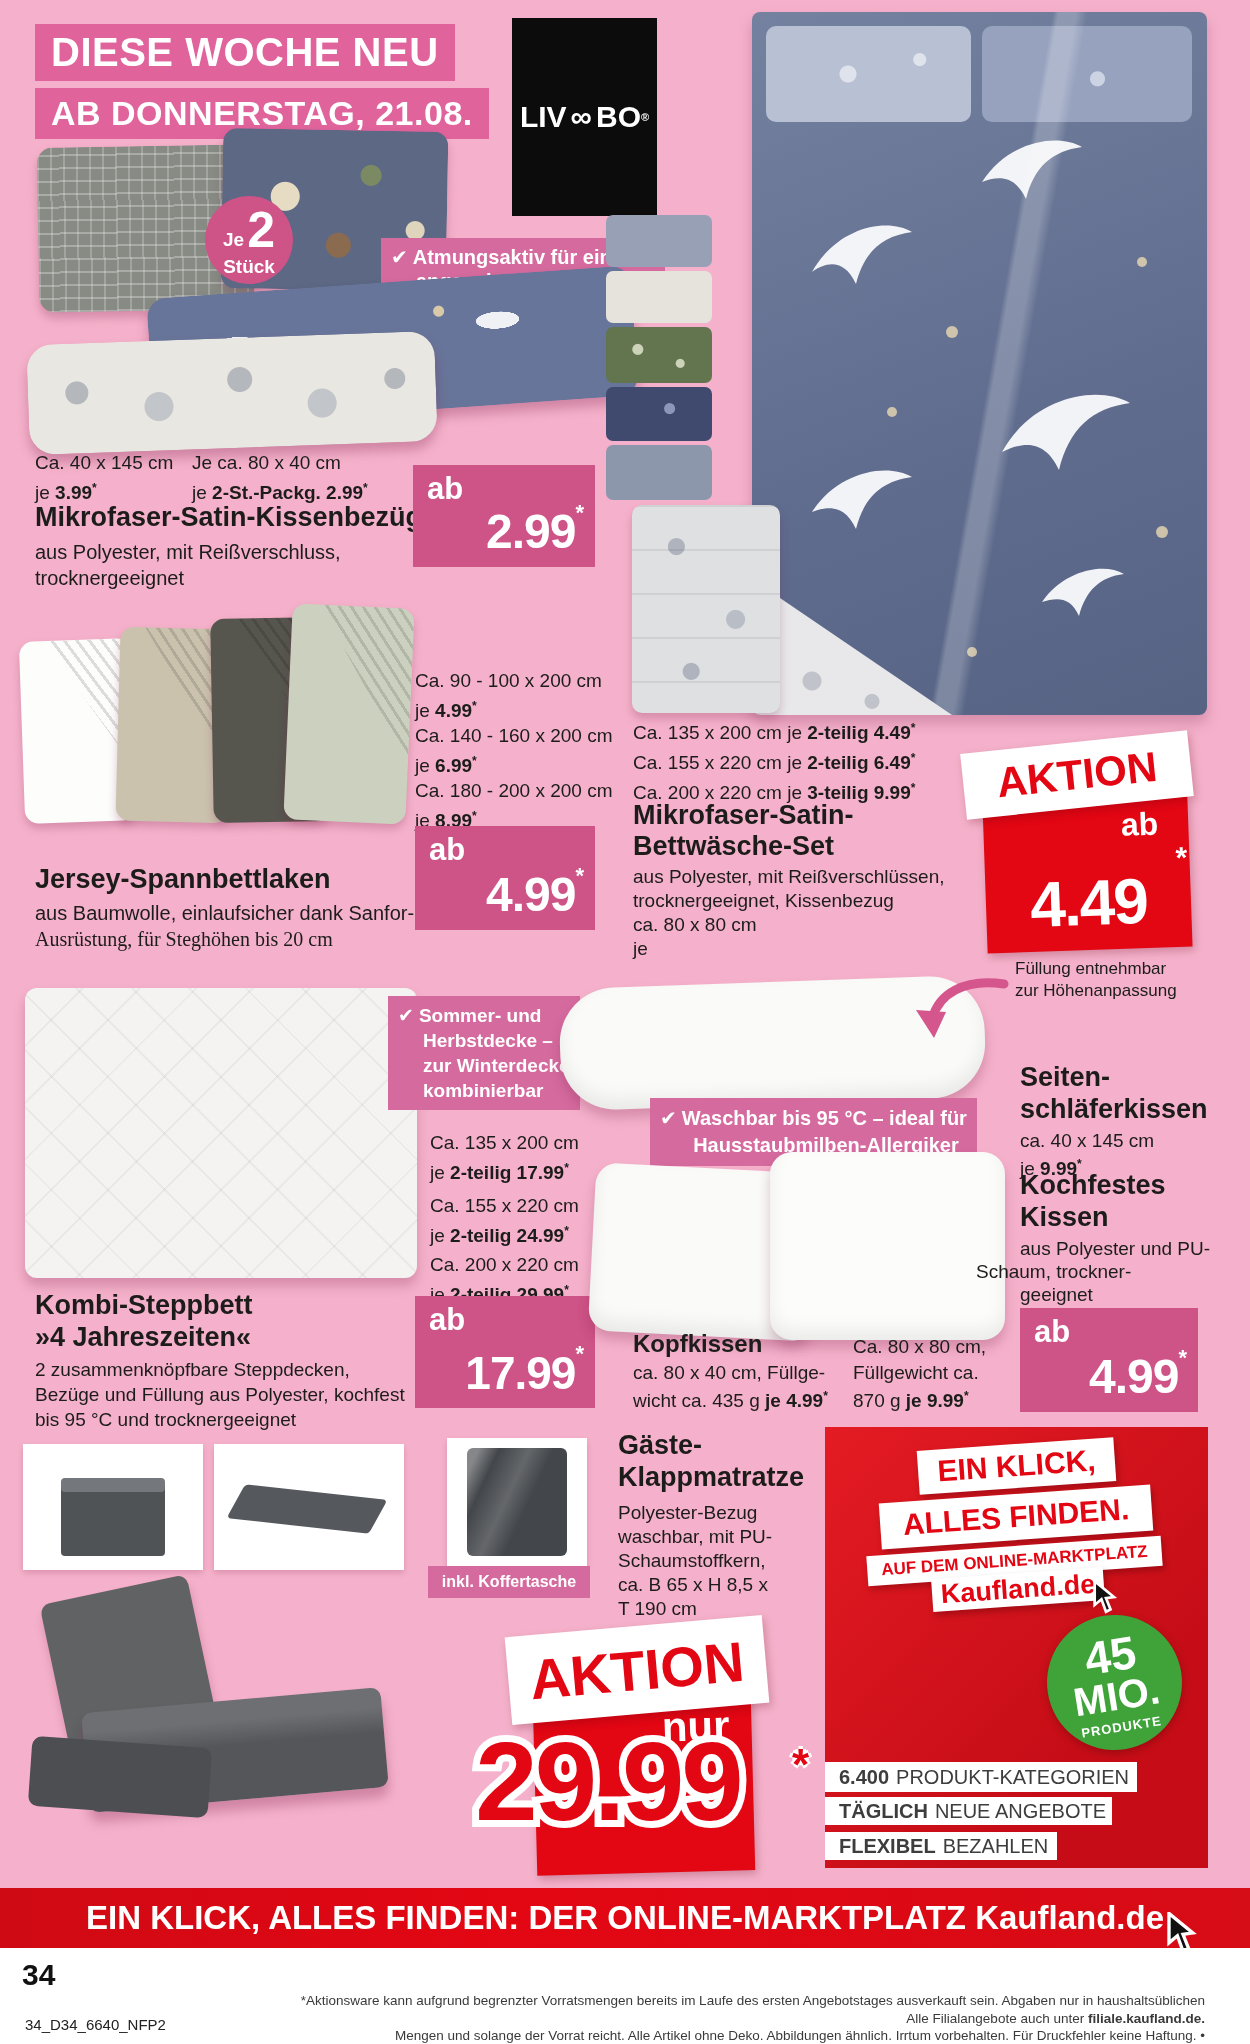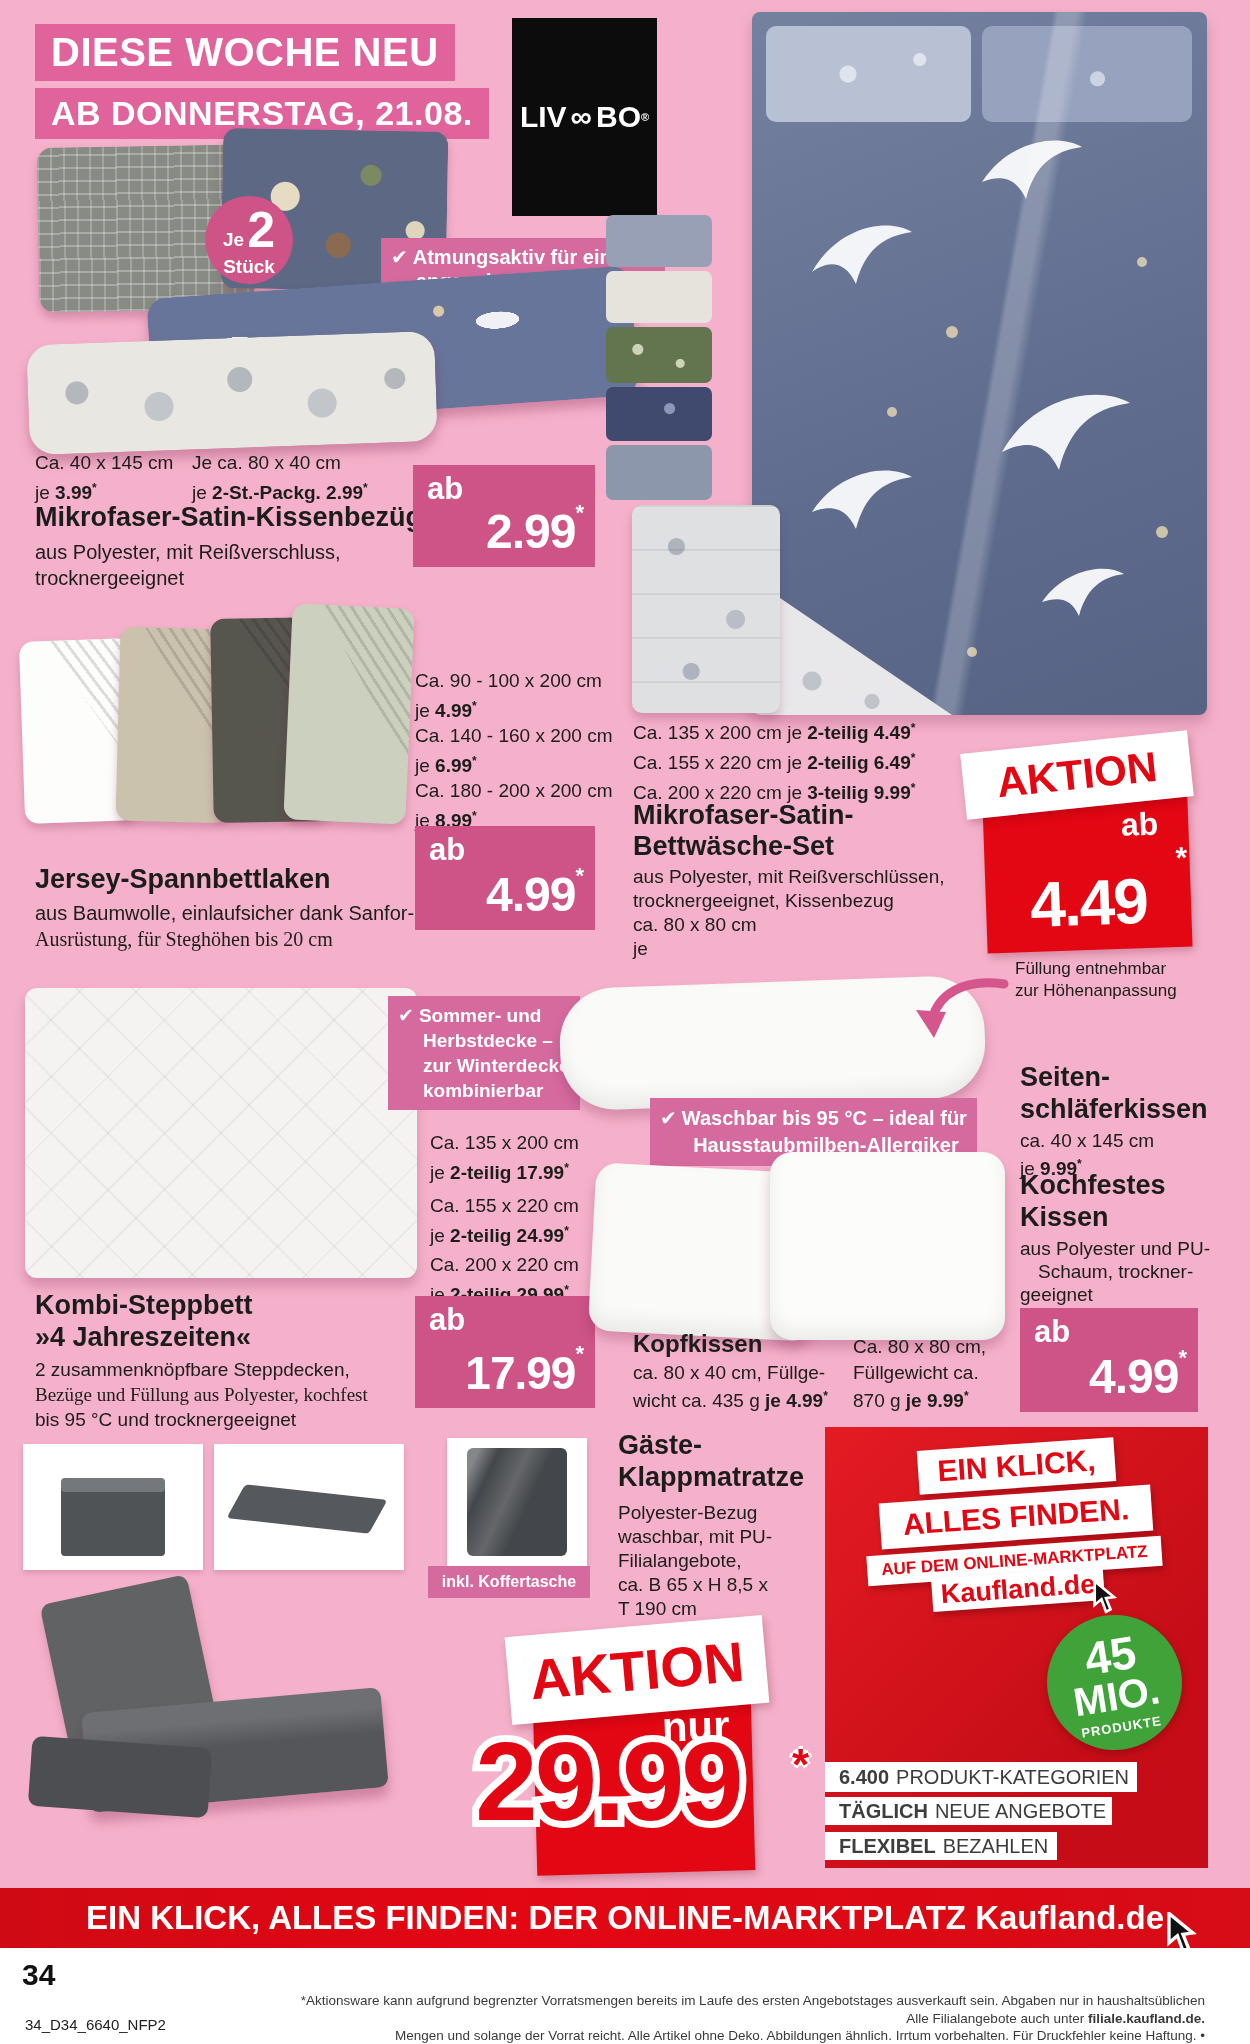--- a/index.html
+++ b/index.html
@@ -263,21 +263,21 @@
   <div class="abs t19" style="left:430px;top:1130px;">Ca. 135 x 200 cm</div>
   <div class="abs t19" style="left:430px;top:1156px;"><span>je</span> <b>2-teilig 17.99</b><sup class="star">*</sup></div>
   <div class="abs t19" style="left:430px;top:1193px;">Ca. 155 x 220 cm</div>
   <div class="abs t19" style="left:430px;top:1219px;"><span>je</span> <b>2-teilig 24.99</b><sup class="star">*</sup></div>
   <div class="abs t19" style="left:430px;top:1252px;">Ca. 200 x 220 cm</div>
   <div class="abs t19" style="left:430px;top:1278px;"><span>je</span> <b>2-teilig 29.99</b><sup class="star">*</sup></div>
 
   <div class="abs title" style="left:35px;top:1290px;">Kombi-Steppbett</div>
   <div class="abs title" style="left:35px;top:1322px;">»4 Jahreszeiten«</div>
   <div class="abs t19" style="left:35px;top:1357px;">2 zusammenknöpfbare Steppdecken,</div>
-  <div class="abs t19" style="left:35px;top:1382px;font-family:Liberation Serif, serif;">Bezüge und Füllung aus Polyester, kochfest</div>
+  <div class="abs t19" style="left:35px;top:1382px;">Bezüge und Füllung aus Polyester, kochfest</div>
   <div class="abs t19" style="left:35px;top:1407px;">bis 95 °C und trocknergeeignet</div>
 
   <div class="pricebox" style="left:415px;top:1296px;width:180px;height:112px;">
     <span class="ab">ab</span>
     <span class="big" style="font-size:46px;"><span>17.99</span><sup class="st">*</sup></span>
   </div>
 
   <div class="softpillow" style="left:560px;top:982px;width:425px;height:122px;border-radius:55px;transform:rotate(-2deg);"></div>
   <div class="abs" style="left:1015px;top:958px;font-size:17px;line-height:22px;">
     <div>Füllung entnehmbar</div>
@@ -297,21 +297,21 @@
   <div class="abs title" style="left:1020px;top:1094px;">schläferkissen</div>
   <div class="abs t19" style="left:1020px;top:1128px;">ca. 40 x 145 cm</div>
   <div class="abs t19" style="left:1020px;top:1152px;"><span>je</span> <b>9.99</b><sup class="star">*</sup></div>
 
   <div class="softpillow" style="left:592px;top:1168px;width:225px;height:168px;border-radius:22px;transform:rotate(3deg);"></div>
   <div class="softpillow" style="left:770px;top:1152px;width:235px;height:188px;border-radius:22px;background:#fcfcfb;"></div>
 
   <div class="abs title" style="left:1020px;top:1170px;">Kochfestes</div>
   <div class="abs title" style="left:1020px;top:1202px;">Kissen</div>
   <div class="abs t19" style="left:1020px;top:1236px;">aus Polyester und PU-</div>
-  <div class="abs t19" style="left:1038px;top:1259px;">Schaum, trockner-</div>
+  <div class="abs t19" style="left:976px;top:1259px;">Schaum, trockner-</div>
   <div class="abs t19" style="left:1020px;top:1282px;">geeignet</div>
 
   <div class="pricebox" style="left:1020px;top:1308px;width:178px;height:104px;">
     <span class="ab">ab</span>
     <span class="big"><span>4.99</span><sup class="st">*</sup></span>
   </div>
 
   <div class="abs title24" style="left:633px;top:1330px;">Kopfkissen</div>
   <div class="abs t19" style="left:633px;top:1360px;">ca. 80 x 40 cm, Füllge-</div>
   <div class="abs t19" style="left:633px;top:1384px;"><span>wicht ca. 435 g</span> <b>je 4.99</b><sup class="star">*</sup></div>
@@ -329,21 +329,21 @@
   <div class="photo" style="left:447px;top:1438px;width:140px;height:130px;">
     <div style="position:absolute;left:20px;top:10px;width:100px;height:108px;background:#43464a;border-radius:6px;
                 background-image:linear-gradient(115deg,rgba(255,255,255,.35) 8%,transparent 22%,rgba(255,255,255,.18) 42%,transparent 58%);"></div>
   </div>
   <div class="fbadge" style="left:428px;top:1566px;width:162px;height:28px;font-size:16px;line-height:28px;text-align:center;padding:2px 0;">inkl. Koffertasche</div>
 
   <div class="abs title" style="left:618px;top:1430px;">Gäste-</div>
   <div class="abs title" style="left:618px;top:1462px;">Klappmatratze</div>
   <div class="abs t19" style="left:618px;top:1500px;">Polyester-Bezug</div>
   <div class="abs t19" style="left:618px;top:1524px;">waschbar, mit PU-</div>
-  <div class="abs t19" style="left:618px;top:1548px;">Filialangebote,</div>
+  <div class="abs t19" style="left:618px;top:1548px;">Schaumstoffkern,</div>
   <div class="abs t19" style="left:618px;top:1572px;">ca. B 65 x H 8,5 x</div>
   <div class="abs t19" style="left:618px;top:1596px;">T 190 cm</div>
   <div class="abs t19" style="left:618px;top:1622px;">je</div>
 
   <div>
     <div class="futon" style="left:55px;top:1588px;width:150px;height:165px;background:#606264;transform:rotate(-12deg);box-shadow:0 8px 10px rgba(120,30,70,.25);"></div>
     <div class="futon" style="left:85px;top:1700px;width:300px;height:100px;background:linear-gradient(180deg,#6d6f72 20%,#54565a 45%);transform:rotate(-5deg);box-shadow:0 10px 12px rgba(120,30,70,.3);"></div>
     <div class="futon" style="left:30px;top:1742px;width:180px;height:70px;background:#4c4e52;transform:rotate(4deg);"></div>
   </div>
 

